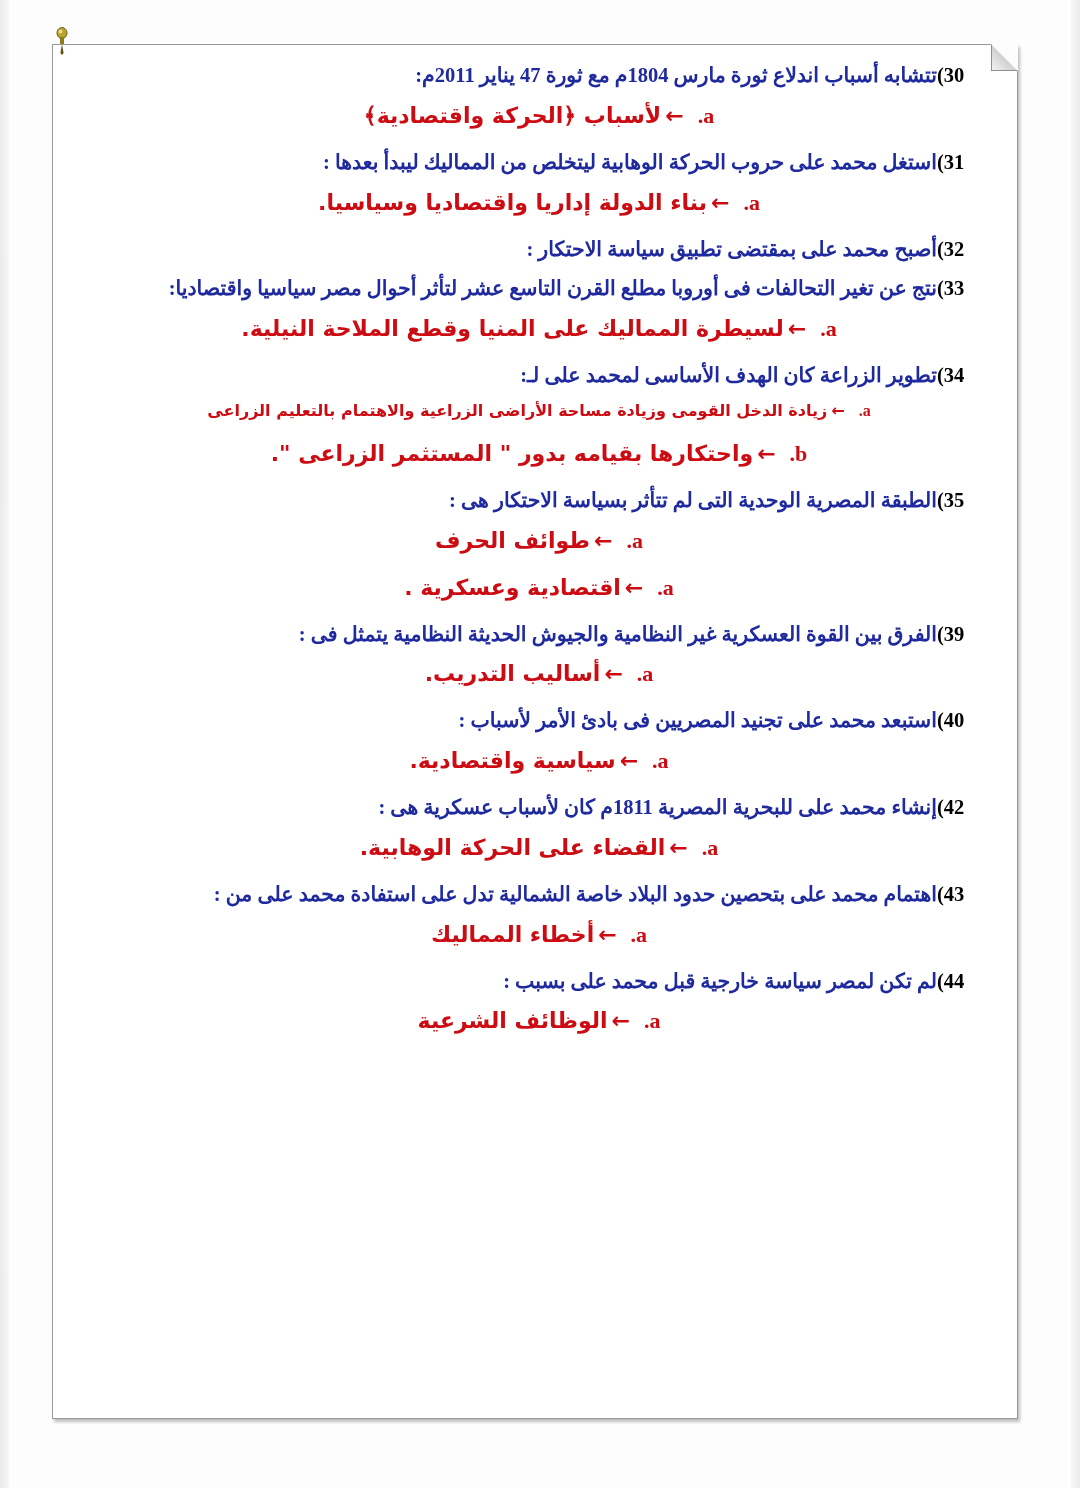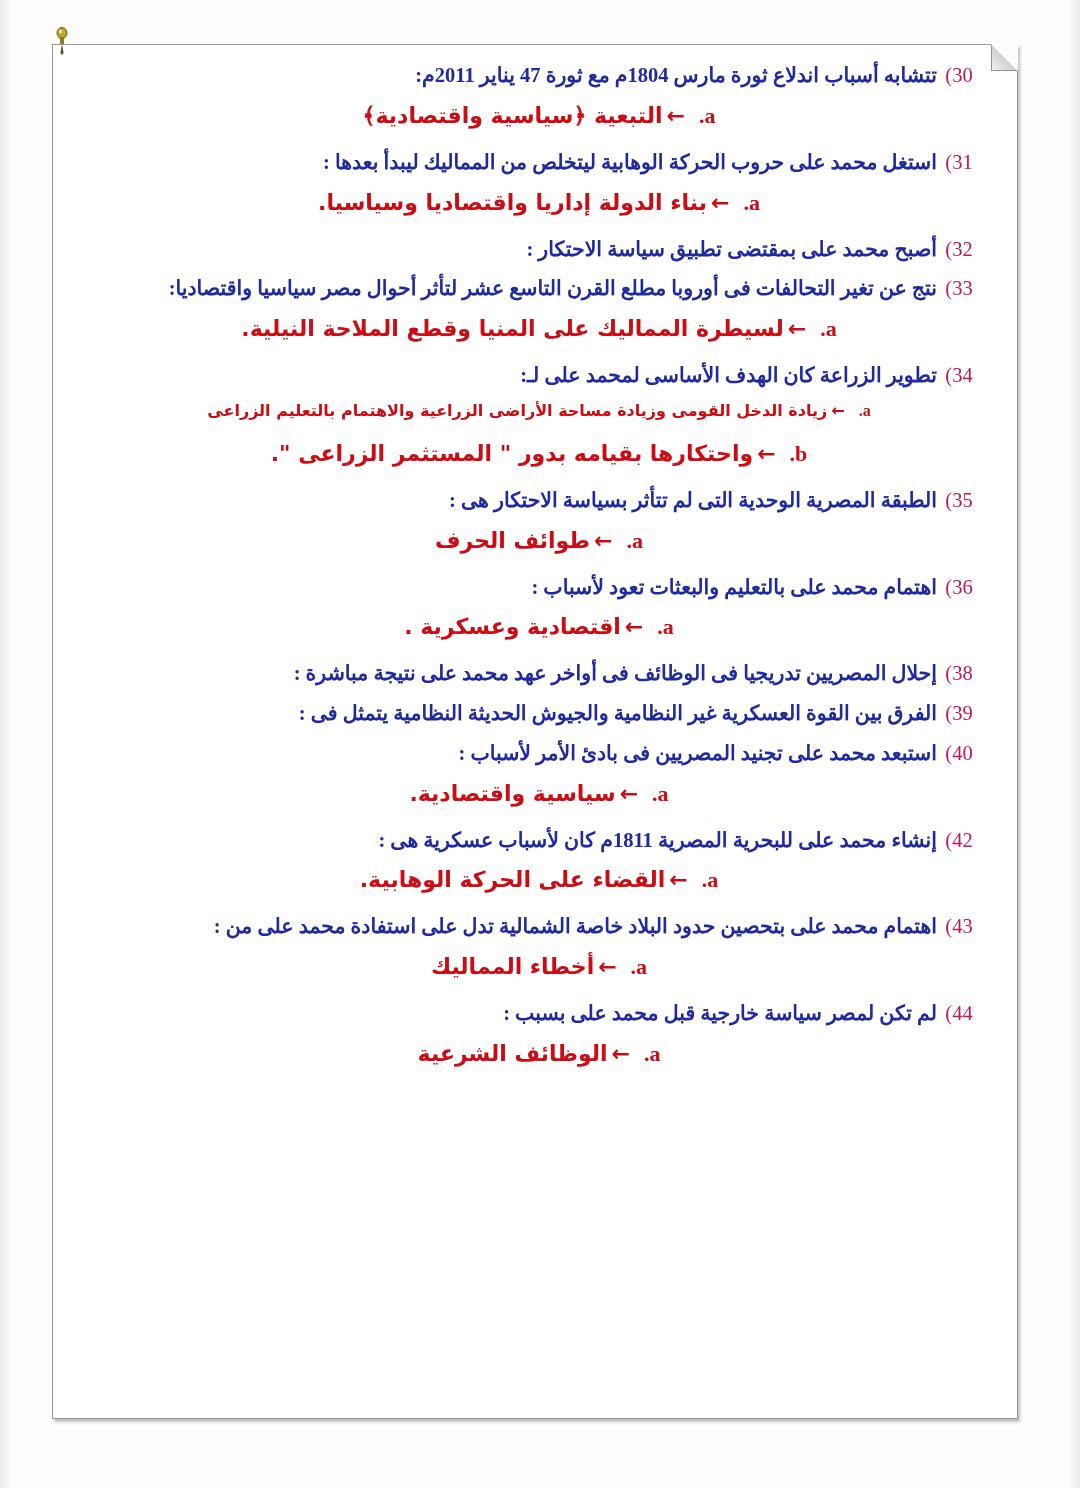--- a/index.html
+++ b/index.html
@@ -104,24 +104,24 @@
     direction: rtl;
     margin: 0 0 2px 0;
     padding: 3px 4px 3px 0;
     white-space: normal;
   }
   .qnum {
     display: inline-block;
     direction: ltr;
     unicode-bidi: embed;
     font-family: "Liberation Serif", serif;
-    font-weight: normal;
-    color: #be185d;
+    font-weight: bold;
+    color: #000000;
     min-width: 44px;
-    text-align: center;
+    text-align: left;
     margin-right: 10px;
   }
   .qtext {
     display: inline;
   }
 
   
   .answer {
     color: #cc0c12;
     font-weight: bold;
@@ -163,21 +163,21 @@
 <div class="page-surround"></div>
 <div class="edge-left"></div>
 <div class="edge-right"></div>
 
 <div class="sheet">
   <div class="dog-ear"></div>
   <div class="dog-ear-cut"></div>
   <div class="content" id="content-root">
       <div class="qblock">
         <div class="question"><span class="qnum">(30</span><span class="qtext">تتشابه أسباب اندلاع ثورة مارس 1804م مع ثورة 47 يناير  2011م:</span></div>
-        <div class="answer"><span class="alabel">.a</span><span class="arrow">←</span><span class="atext">التبعية ﴿سياسية واقتصادية﴾</span></div>
+        <div class="answer"><span class="alabel">.a</span><span class="arrow">←</span><span class="atext">لأسباب ﴿الحركة واقتصادية﴾</span></div>
       </div>
       <div class="qblock">
         <div class="question"><span class="qnum">(31</span><span class="qtext">استغل محمد على حروب الحركة الوهابية ليتخلص من المماليك ليبدأ بعدها :</span></div>
         <div class="answer"><span class="alabel">.a</span><span class="arrow">←</span><span class="atext">بناء الدولة إداريا واقتصاديا وسياسيا.</span></div>
       </div>
       <div class="qblock">
         <div class="question"><span class="qnum">(32</span><span class="qtext">أصبح محمد على بمقتضى تطبيق سياسة الاحتكار :</span></div>
       </div>
       <div class="qblock">
         <div class="question"><span class="qnum">(33</span><span class="qtext">نتج عن تغير التحالفات فى أوروبا مطلع القرن التاسع عشر لتأثر أحوال مصر سياسيا واقتصاديا:</span></div>
@@ -186,28 +186,27 @@
       <div class="qblock">
         <div class="question"><span class="qnum">(34</span><span class="qtext">تطوير الزراعة كان الهدف الأساسى لمحمد على لـ:</span></div>
         <div class="answer long"><span class="alabel">.a</span><span class="arrow">←</span><span class="atext">زيادة الدخل القومى وزيادة مساحة الأراضى الزراعية والاهتمام بالتعليم الزراعى</span></div>
         <div class="answer"><span class="alabel">.b</span><span class="arrow">←</span><span class="atext">واحتكارها بقيامه بدور " المستثمر الزراعى ".</span></div>
       </div>
       <div class="qblock">
         <div class="question"><span class="qnum">(35</span><span class="qtext">الطبقة المصرية الوحدية التى لم تتأثر بسياسة الاحتكار هى :</span></div>
         <div class="answer"><span class="alabel">.a</span><span class="arrow">←</span><span class="atext">طوائف الحرف</span></div>
       </div>
       <div class="qblock">
-        <div class="question"><span class="qnum">(36</span><span class="qtext">اهتمام محمد على بالتعليم والبعثات تعود لأسباب :</span></div>
         <div class="answer"><span class="alabel">.a</span><span class="arrow">←</span><span class="atext">اقتصادية وعسكرية .</span></div>
       </div>
       <div class="qblock">
-        <div class="question"><span class="qnum">(38</span><span class="qtext">إحلال المصريين تدريجيا فى الوظائف فى أواخر عهد محمد على نتيجة مباشرة :</span></div>
       </div>
       <div class="qblock">
         <div class="question"><span class="qnum">(39</span><span class="qtext">الفرق بين القوة العسكرية غير النظامية والجيوش الحديثة النظامية يتمثل فى :</span></div>
+        <div class="answer"><span class="alabel">.a</span><span class="arrow">←</span><span class="atext">أساليب التدريب.</span></div>
       </div>
       <div class="qblock">
         <div class="question"><span class="qnum">(40</span><span class="qtext">استبعد محمد على تجنيد المصريين فى بادئ الأمر لأسباب :</span></div>
         <div class="answer"><span class="alabel">.a</span><span class="arrow">←</span><span class="atext">سياسية واقتصادية.</span></div>
       </div>
       <div class="qblock">
         <div class="question"><span class="qnum">(42</span><span class="qtext">إنشاء محمد على للبحرية المصرية 1811م كان لأسباب عسكرية هى :</span></div>
         <div class="answer"><span class="alabel">.a</span><span class="arrow">←</span><span class="atext">القضاء على الحركة الوهابية.</span></div>
       </div>
       <div class="qblock">

